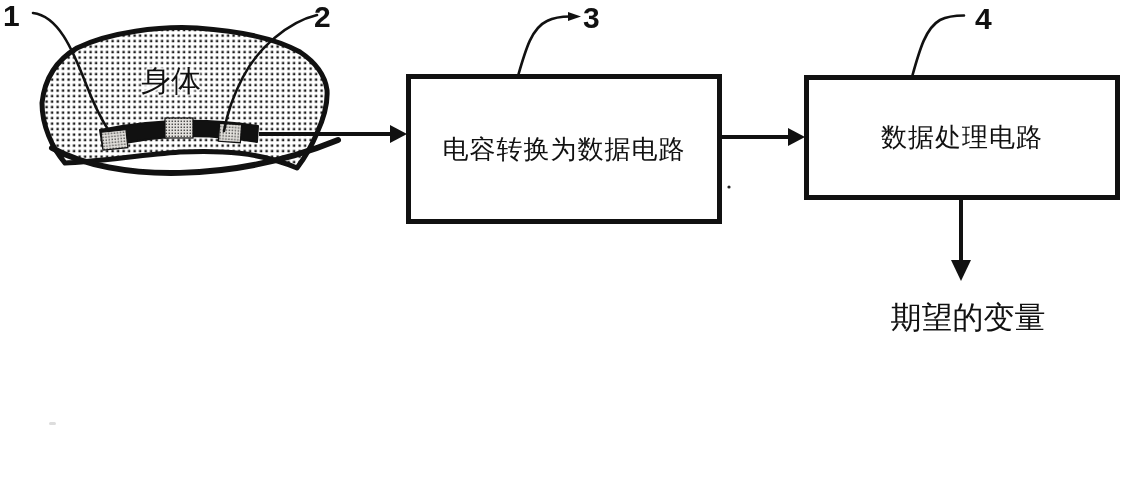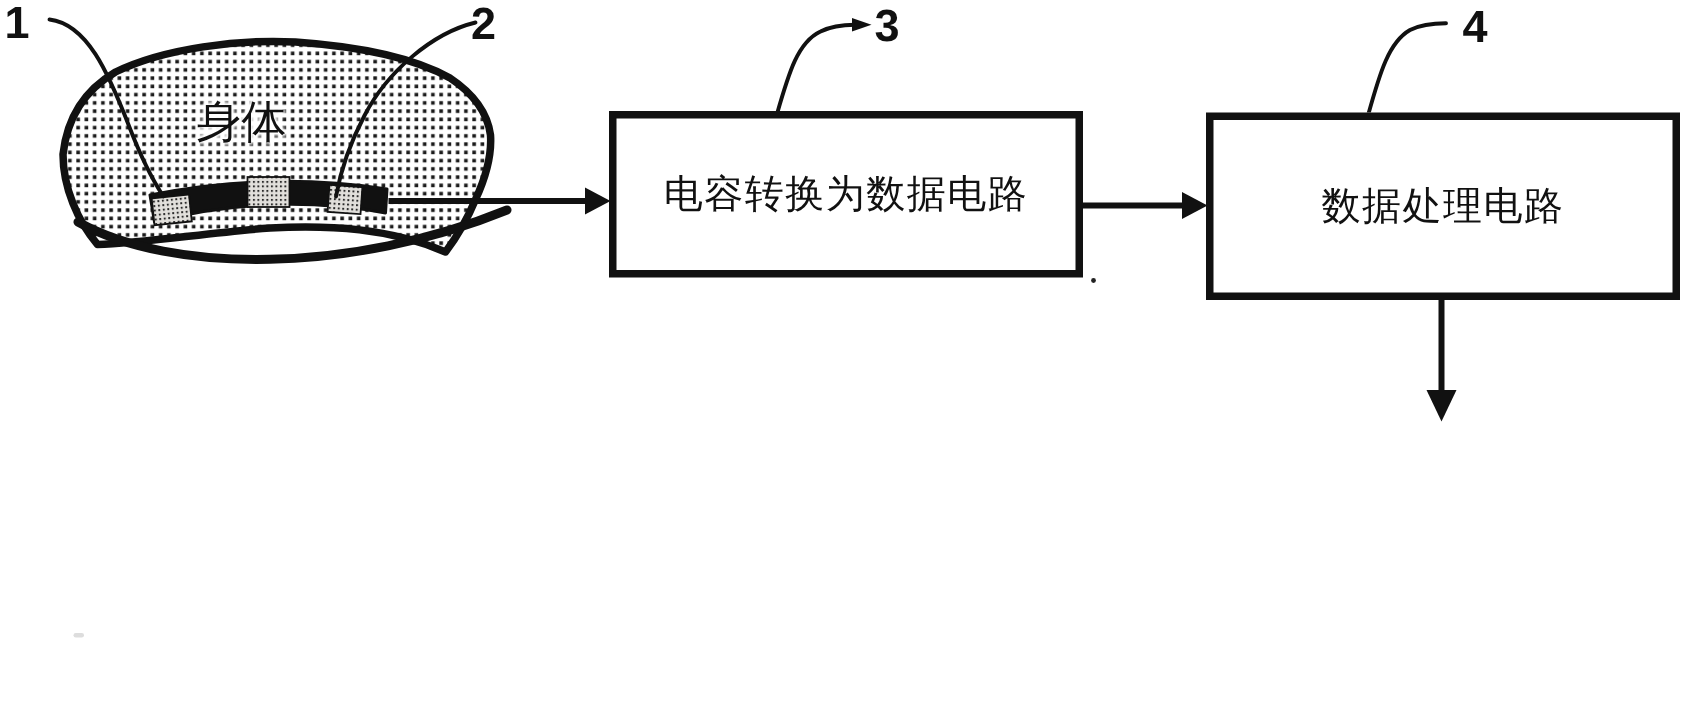--- a/index.html
+++ b/index.html
@@ -19,39 +19,39 @@
     font-size:30px;
     line-height:1;
     color:#111;
   }
   .cjk{
     position:absolute;
     color:#111;
     white-space:nowrap;
   }
   .body-label{
-    left:115px;top:61px;width:92px;
+    left:125px;top:61px;width:92px;
     font-size:30px;text-align:center;
     text-shadow:0 0 3px #fff,0 0 3px #fff,0 0 5px #fff,0 0 6px #fff,1px 1px 2px #fff,-1px -1px 2px #fff;
   }
   .support-label{left:118px;top:172px;width:112px;font-size:27px;text-align:center;}
   .output-label{left:874px;top:297px;width:188px;font-size:31px;text-align:center;}
   .flowbox{
     position:absolute;
     background:#ffffff;
     border:5px solid #111;
     box-sizing:border-box;
     display:flex;align-items:center;justify-content:center;
   }
   .flowbox .boxtext{
     font-size:26px;
     letter-spacing:1px;
     color:#111;
   }
-  .box-3{left:406px;top:74px;width:316px;height:111px;}
+  .box-3{left:406px;top:74px;width:316px;height:150px;}
   .box-4{left:804px;top:75px;width:316px;height:125px;}
 </style>
 </head>
 <body>
 
 <div class="stage">
 
   <svg class="artwork" width="1125" height="480" viewBox="0 0 1125 480">
     <defs>
       <pattern id="stipple" width="5.5" height="5.5" patternUnits="userSpaceOnUse">
@@ -112,14 +112,15 @@
 
   <div class="cjk body-label">身体</div>
 
   <div class="flowbox box-3">
     <span class="boxtext">电容转换为数据电路</span>
   </div>
   <div class="flowbox box-4">
     <span class="boxtext">数据处理电路</span>
   </div>
 
+  <div class="cjk output-label">期望的变量</div>
 
 </div>
 
 </body></html>

